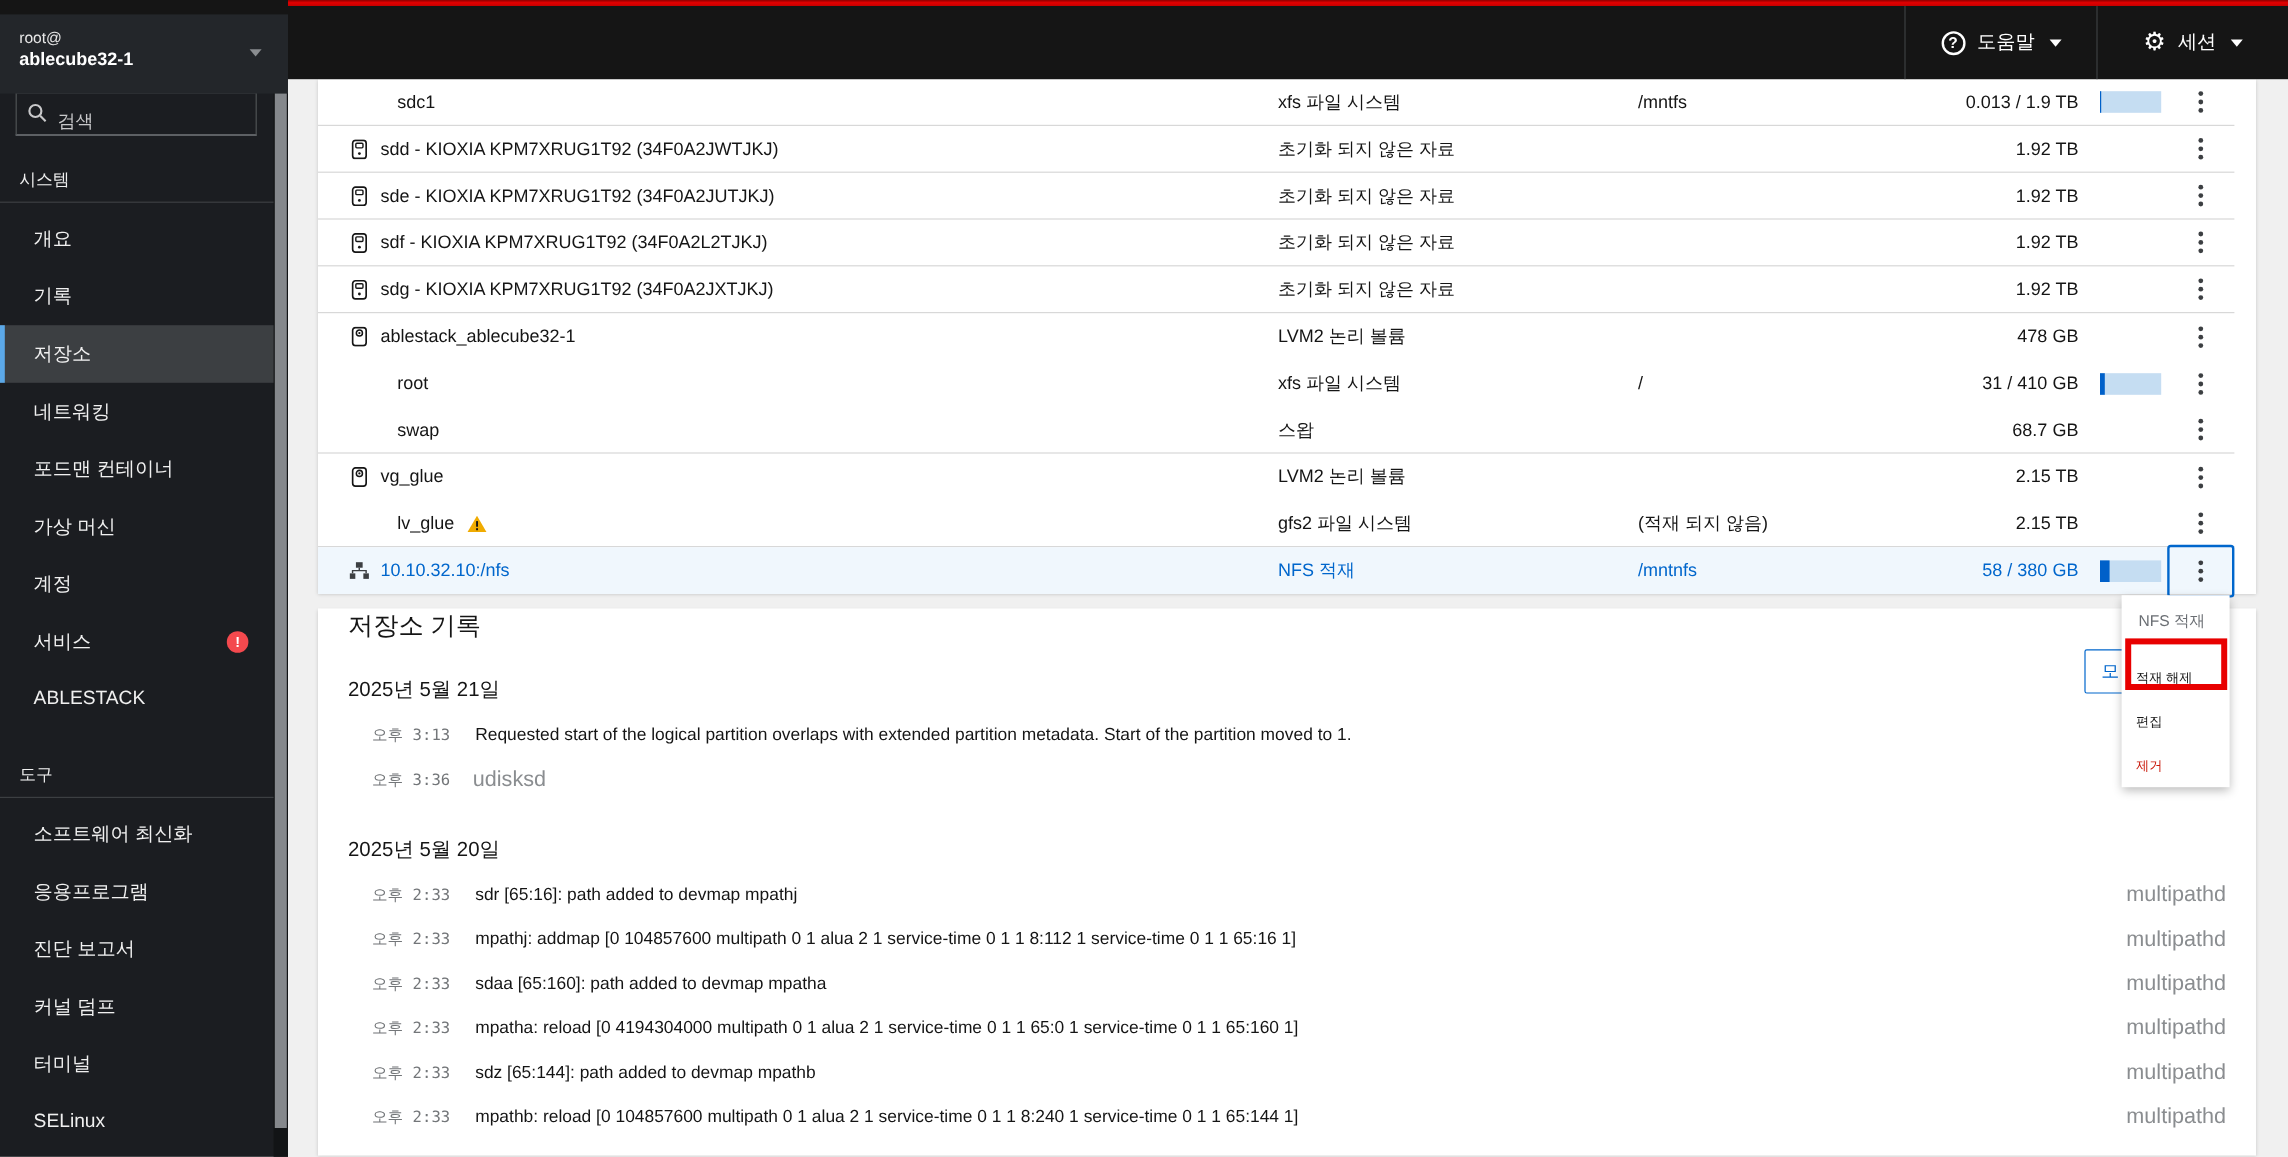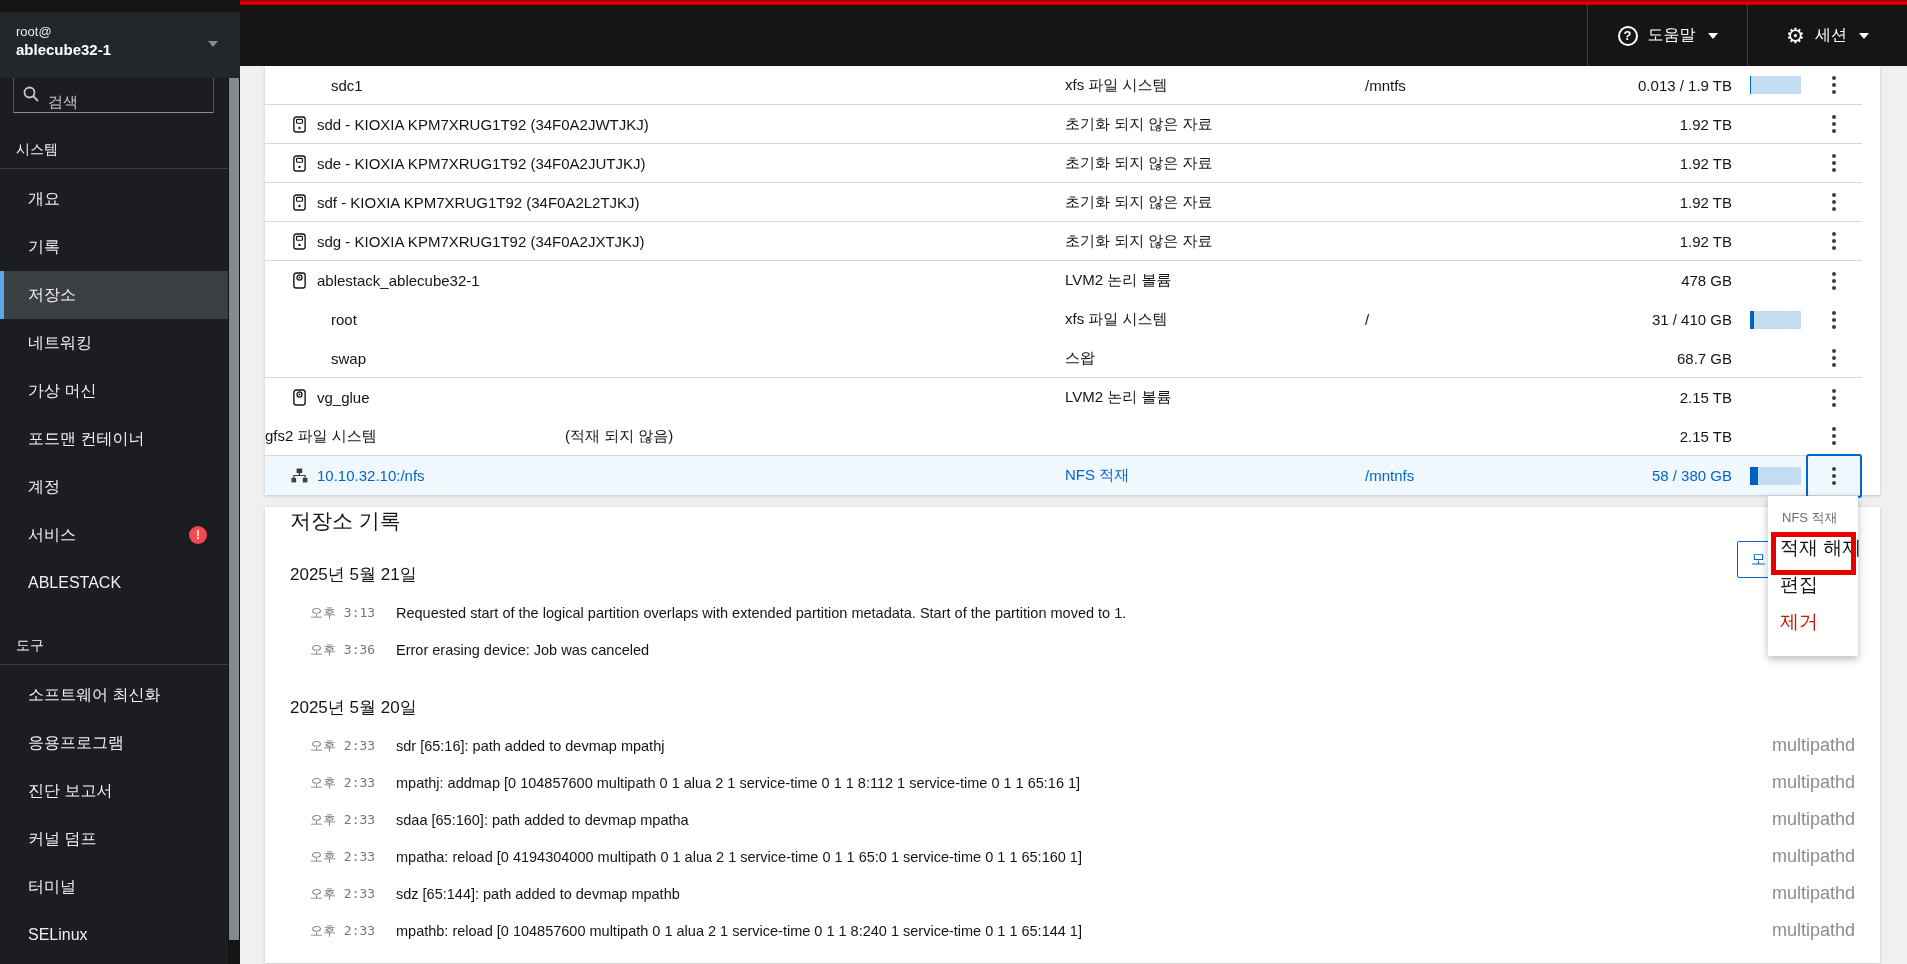--- a/index.html
+++ b/index.html
@@ -83,22 +83,22 @@
   .log-msg { flex:1 1 auto; padding-left:12px; }
   .log-src { color:#8a8d90; font-size:18px; padding-left:10px; }
 
   
   .view-all-btn { position:absolute; left:1737px; top:541px; width:78px; height:37px; z-index:5;
     background:#fff; border:1px solid #0066cc; border-radius:2px; color:#0066cc; font-size:15px;
     text-align:left; padding-left:13px; font-family:"Liberation Sans",sans-serif; cursor:pointer; }
   .ctx-menu { position:absolute; left:1768px; top:496px; width:90px; z-index:20; background:#fff;
     box-shadow:0 3px 8px rgba(0,0,0,.28); padding:9px 0 10px; }
   .ctx-header { font-size:13px; color:#6a6e73; padding:4px 14px 8px; white-space:nowrap; }
-  .ctx-item { position:relative; height:37px; display:flex; align-items:flex-start; padding:0 12px;
-    font-size:19px; white-space:nowrap; cursor:pointer; }
+  .ctx-item { position:relative; height:37px; display:flex; align-items:flex-end; padding:0 12px;
+    font-size:11px; white-space:nowrap; cursor:pointer; }
   .ctx-item.danger { color:#c9190b; }
   .ctx-item.annotated::after { content:''; position:absolute; left:3px; right:2px; top:-3px;
     bottom:-3px; border:5px solid #e80000; z-index:31; }
 </style>
 </head>
 <body>
 
 <div class="page">
 
   <div class="masthead">
@@ -142,24 +142,24 @@
           <div class="nav-item">
             <span>기록</span>
           </div>
           <div class="nav-item active">
             <span>저장소</span>
           </div>
           <div class="nav-item">
             <span>네트워킹</span>
           </div>
           <div class="nav-item">
+            <span>포드맨 컨테이너</span>
+          </div>
+          <div class="nav-item">
             <span>가상 머신</span>
-          </div>
-          <div class="nav-item">
-            <span>포드맨 컨테이너</span>
           </div>
           <div class="nav-item">
             <span>계정</span>
           </div>
           <div class="nav-item">
             <span>서비스</span>
             <span class="nav-badge">!</span>
           </div>
           <div class="nav-item">
             <span>ABLESTACK</span>
@@ -383,20 +383,30 @@
           <div class="cell-bar"></div>
           <div class="cell-kebab">
             <div class="kebab">
               <i></i>
               <i></i>
               <i></i>
             </div>
           </div>
         </div>
         <div class="trow divider">
+          <div class="cell-name indent">
+            <span>lv_glue</span>
+            <span class="row-icon" style="margin-left: 1px;">
+              <svg width="17" height="15" viewBox="0 0 18 16">
+                <path d="M9 0.8 17.4 15.2H0.6z" fill="#f0ab00"></path>
+                <rect x="8.2" y="5.6" width="1.7" height="5" fill="#151515"></rect>
+                <rect x="8.2" y="11.9" width="1.7" height="1.8" fill="#151515"></rect>
+              </svg>
+            </span>
+          </div>
           <div class="cell-type">gfs2 파일 시스템</div>
           <div class="cell-mount">(적재 되지 않음)</div>
           <div class="cell-size">2.15 TB</div>
           <div class="cell-bar"></div>
           <div class="cell-kebab">
             <div class="kebab">
               <i></i>
               <i></i>
               <i></i>
             </div>
@@ -438,21 +448,20 @@
       <div id="log-groups">
           <div class="log-date">2025년 5월 21일</div>
           <div class="log-entries">
             <div class="log-entry">
               <span class="log-time">오후 3:13</span>
               <span class="log-msg">Requested start of the logical partition overlaps with extended partition metadata. Start of the partition moved to 1.</span>
               <span class="log-src"></span>
             </div>
             <div class="log-entry">
               <span class="log-time">오후 3:36</span>
-              <span class="log-msg">Error erasing device: Job was canceled</span>
               <span class="log-src">udisksd</span>
             </div>
           </div>
           <div class="log-date">2025년 5월 20일</div>
           <div class="log-entries">
             <div class="log-entry">
               <span class="log-time">오후 2:33</span>
               <span class="log-msg">sdr [65:16]: path added to devmap mpathj</span>
               <span class="log-src">multipathd</span>
             </div>

